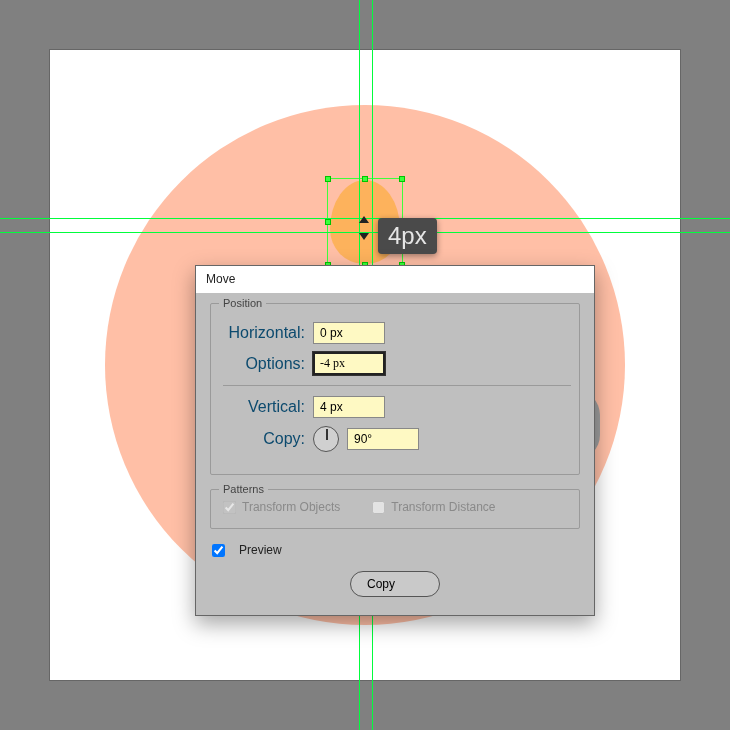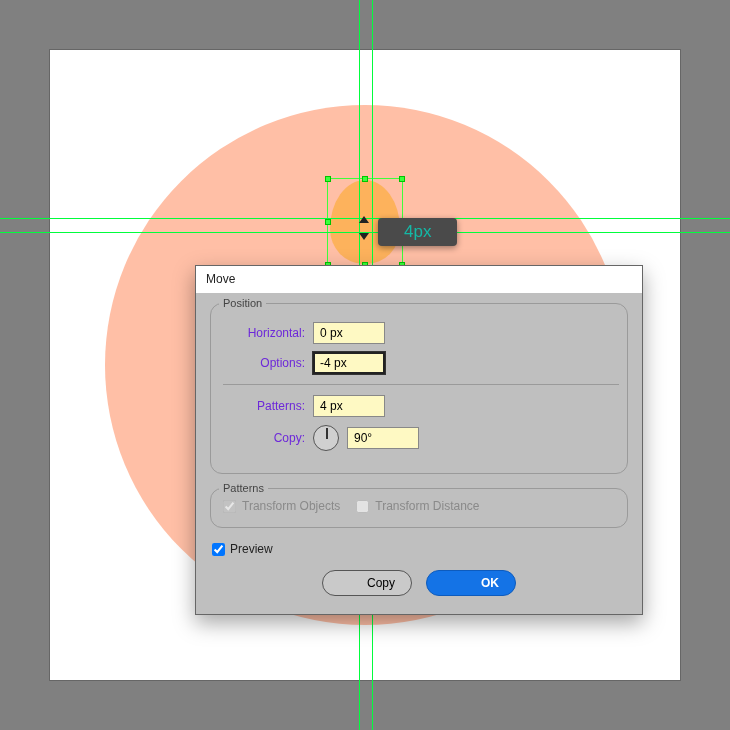--- a/index.html
+++ b/index.html
@@ -44,68 +44,68 @@
   }
   .cursor-double::before {
     content: ""; position: absolute; left: 50%; top: -2px; transform: translateX(-50%);
     border-left: 5px solid transparent; border-right: 5px solid transparent; border-bottom: 7px solid #222;
   }
   .cursor-double::after {
     content: ""; position: absolute; left: 50%; bottom: -2px; transform: translateX(-50%);
     border-left: 5px solid transparent; border-right: 5px solid transparent; border-top: 7px solid #222;
   }
   .tooltip {
-    position: absolute; background: #4a4a4a; color: #14b8a6; border-radius: 4px;
-    padding: 4px 26px; font-size: 17px; z-index: 70; white-space: nowrap;
+    position: absolute; background: #4a4a4a; color: #e5e5e5; border-radius: 4px;
+    padding: 4px 10px; font-size: 24px; z-index: 70; white-space: nowrap;
     box-shadow: 0 2px 6px rgba(0,0,0,0.4);
   }
 
   
   .dialog {
-    position: absolute; left: 195px; top: 265px; width: 448px;
+    position: absolute; left: 195px; top: 265px; width: 400px;
     background: #ffffff; border: 1px solid #666; box-shadow: 0 8px 20px rgba(0,0,0,0.35);
     z-index: 100; font-size: 12px; color: #222;
   }
   .dlg-title {
     padding: 6px 10px; font-size: 12px; background: #ffffff; border-bottom: 1px solid transparent;
   }
   .dlg-body {
     background: #bfbfbf; padding: 10px 14px 18px 14px;
   }
   .fieldset {
-    border: 1px solid #9a9a9a; border-radius: 12px; padding: 10px 8px 14px 12px; margin-bottom: 14px;
+    border: 1px solid #9a9a9a; border-radius: 2px; padding: 10px 8px 14px 12px; margin-bottom: 14px;
     position: relative;
   }
   .fieldset .legend {
     position: absolute; top: -7px; left: 8px; background: #bfbfbf; padding: 0 4px; font-size: 11px; color: #444;
   }
   .row { display: flex; align-items: center; margin: 8px 0; }
-  .row label { width: 82px; text-align: right; margin-right: 8px; font-size: 12px; color: #6d28d9; }
+  .row label { width: 82px; text-align: right; margin-right: 8px; font-size: 16px; color: #0c4a6e; }
   .row input[type="text"] {
     background: #fef9c3; border: 1px solid #888; padding: 3px 6px; font-size: 12px; width: 72px;
   }
   .row input.focused {
-    border: 2px solid #222; outline: 1px solid #333; padding: 2px 5px;
+    border: 2px solid #222; outline: 1px solid #333; padding: 2px 5px; font-family: Liberation Serif, serif;
   }
   .hr { border: none; border-top: 1px solid #9a9a9a; margin: 10px 0; }
   .angle-row { display: flex; align-items: center; }
   .dial {
     width: 26px; height: 26px; border: 1px solid #555; border-radius: 50%; background: #d0d0d0; position: relative; margin-right: 8px;
   }
   .dial::after {
     content: ""; position: absolute; left: 12px; top: 2px; width: 2px; height: 11px; background: #333;
   }
-  .options-inner { display: flex; gap: 16px; align-items: flex-start; color: #7a7a7a; }
+  .options-inner { display: flex; gap: 32px; align-items: flex-start; color: #7a7a7a; }
   .chk { display: flex; align-items: center; gap: 6px; }
   .chk input { width: 13px; height: 13px; accent-color: #0a63c7; }
   .chk.disabled { color: #8a8a8a; }
-  .preview-row { display: flex; align-items: flex-end; gap: 5px; margin: 4px 0 14px 2px; }
+  .preview-row { display: flex; align-items: flex-end; gap: 14px; margin: 4px 0 14px 2px; }
   .buttons { display: flex; justify-content: center; gap: 14px; }
   .btn {
-    min-width: 90px; padding: 5px 16px; border-radius: 14px; font-size: 12px; text-align: right;
+    min-width: 90px; padding: 5px 16px; border-radius: 14px; font-size: 12px; text-align: left;
     border: 1px solid #555; background: #c9c9c9; cursor: pointer;
   }
   .btn.primary { background: #1473e6; border-color: #0d5bbd; color: #fff; font-weight: 600; }
 </style>
 </head>
 <body>
 
 <div class="canvas">
   <div class="circle"></div>
   <div class="grey-arm"></div>
@@ -144,21 +144,21 @@
         <input type="text" value="0 px" style="">
       </div>
       <div class="row">
         <label>Options:</label>
         <input type="text" class="focused" value="-4 px" style="">
       </div>
 
       <hr class="hr">
 
       <div class="row">
-        <label>Patterns:</label>
+        <label>Vertical:</label>
         <input type="text" value="4 px" style="">
       </div>
       <div class="row angle-row">
         <label>Copy:</label>
         <div class="dial"></div>
         <input type="text" value="90°" style="">
       </div>
     </div>
 
     <div class="fieldset">
@@ -175,17 +175,16 @@
       </div>
     </div>
 
     <div class="preview-row">
       <input type="checkbox" checked="" style="">
       <span>Preview</span>
     </div>
 
     <div class="buttons">
       <button class="btn">Copy</button>
-      <button class="btn primary">OK</button>
     </div>
 
   </div>
 </div>
 
 </body></html>

